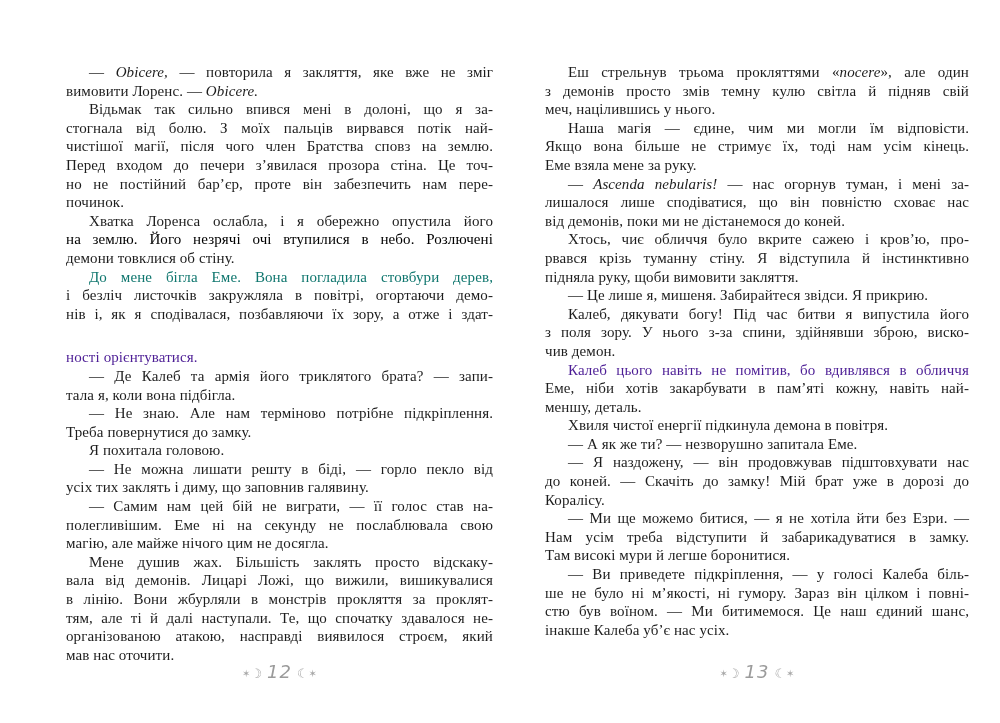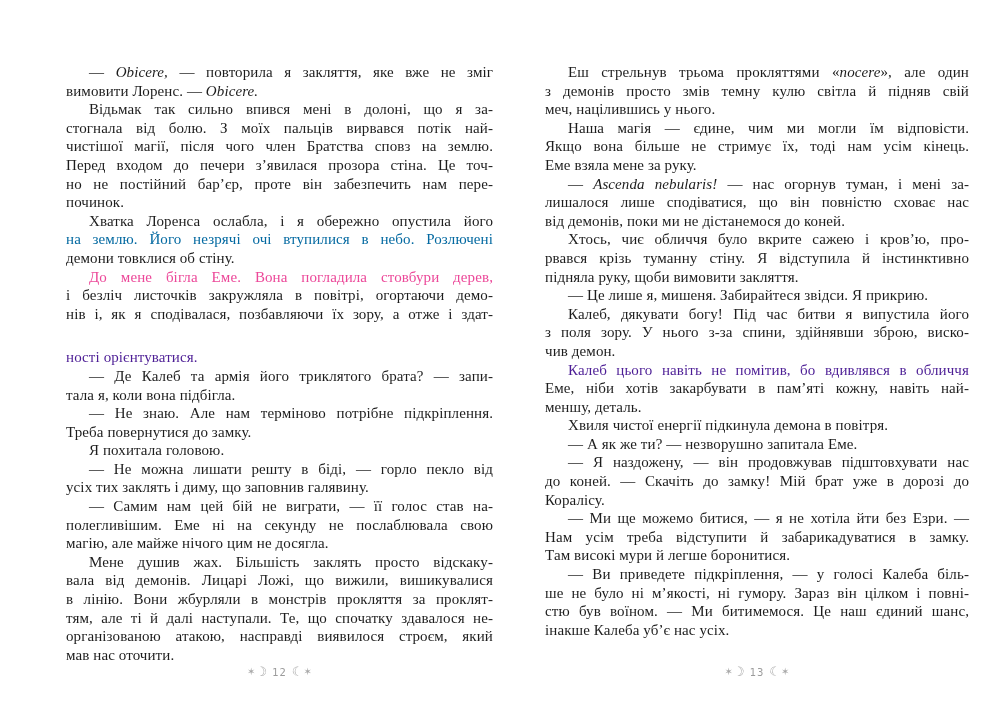--- a/index.html
+++ b/index.html
@@ -38,24 +38,25 @@
     left: 0; right: 0;
     text-align: center;
     color: #a2a2a2;
     font-family: "DejaVu Sans", sans-serif;
     white-space: nowrap;
     user-select: none;
   }
   .orn-star { font-size: 10px; color: #a8a8a8; vertical-align: 1px; }
   .orn-moon { font-size: 13px; color: #a8a8a8; vertical-align: 0px; }
   .pnum {
-    font-size: 10px;
+    font-size: 18px;
     color: #9b9b9b;
     margin: 0 5px;
     letter-spacing: 1px;
+    font-style: italic;
   }
 </style>
 </head>
 <body style="background: rgb(255, 255, 255);">
 
 <div class="spread">
 
   <div class="page page-left">
     <div class="text-block">
         <div class="para">
@@ -65,25 +66,25 @@
         <div class="para">
           <div class="line first" style="color: rgb(29, 29, 29);">Відьмак так сильно впився мені в долоні, що я за-</div>
           <div class="line" style="color: rgb(29, 29, 29);">стогнала від болю. З моїх пальців вирвався потік най-</div>
           <div class="line" style="color: rgb(29, 29, 29);">чистішої магії, після чого член Братства сповз на землю.</div>
           <div class="line" style="color: rgb(29, 29, 29);">Перед входом до печери з’явилася прозора стіна. Це точ-</div>
           <div class="line" style="color: rgb(29, 29, 29);">но не постійний бар’єр, проте він забезпечить нам пере-</div>
           <div class="line last" style="color: rgb(29, 29, 29);">починок.</div>
         </div>
         <div class="para">
           <div class="line first" style="color: rgb(29, 29, 29);">Хватка Лоренса ослабла, і я обережно опустила його</div>
-          <div class="line" style="color: #0369a1;">на землю. Його незрячі очі втупилися в небо. Розлючені</div>
+          <div class="line" style="color: #000000;">на землю. Його незрячі очі втупилися в небо. Розлючені</div>
           <div class="line last" style="color: rgb(29, 29, 29);">демони товклися об стіну.</div>
         </div>
         <div class="para">
-          <div class="line first" style="color: #ec4899;">До мене бігла Еме. Вона погладила стовбури дерев,</div>
+          <div class="line first" style="color: #0f766e;">До мене бігла Еме. Вона погладила стовбури дерев,</div>
           <div class="line" style="color: rgb(29, 29, 29);">і безліч листочків закружляла в повітрі, огортаючи демо-</div>
           <div class="line" style="color: rgb(29, 29, 29);">нів і, як я сподівалася, позбавляючи їх зору, а отже і здат-</div>
           <div class="line last" style="color: #4c1d95; margin-top: 25px;">ності орієнтуватися.</div>
         </div>
         <div class="para">
           <div class="line first" style="color: rgb(29, 29, 29);">— Де Калеб та армія його триклятого брата? — запи-</div>
           <div class="line last" style="color: rgb(29, 29, 29);">тала я, коли вона підбігла.</div>
         </div>
         <div class="para">
           <div class="line first" style="color: rgb(29, 29, 29);">— Не знаю. Але нам терміново потрібне підкріплення.</div>

